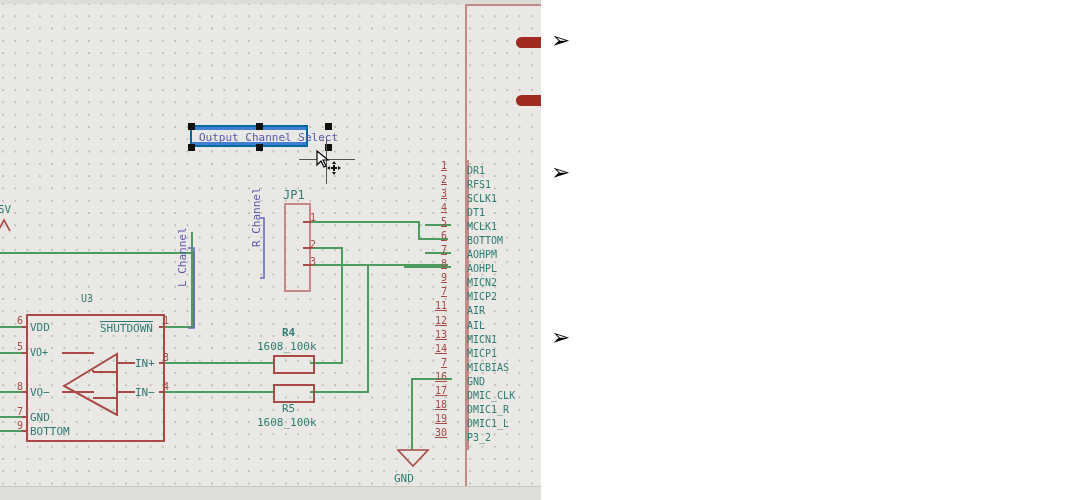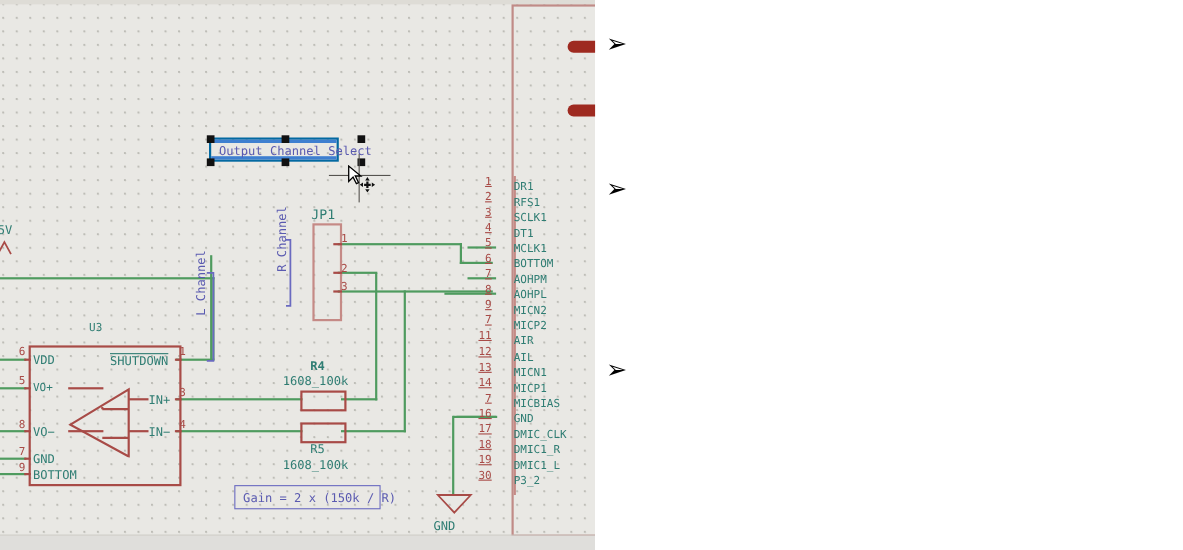--- a/index.html
+++ b/index.html
@@ -207,23 +207,20 @@
     <div class="rw rwh" style="left:303px;top:264px;width:8px;"></div>
 
     <div class="compbox" style="left:273px;top:355px;width:38px;height:15px;"></div>
     <div class="txt lbl-teal" style="left:282px;top:326px;font-size:11px;font-weight:bold;">R4</div>
     <div class="txt lbl-teal" style="left:257px;top:340px;font-size:11px;">1608_100k</div>
 
     <div class="compbox" style="left:273px;top:384px;width:38px;height:15px;"></div>
     <div class="txt lbl-teal" style="left:282px;top:402px;font-size:11px;">R5</div>
     <div class="txt lbl-teal" style="left:257px;top:416px;font-size:11px;">1608_100k</div>
 
-    <div class="gainbox">
-      <div class="txt lbl-blue" style="left:7px;top:4px;font-size:11px;">Gain = 2 x (150k / R)</div>
-    </div>
 
     <svg style="position:absolute;left:226px;top:200px;" width="40" height="100">
       <path d="M34,18 L38,18 L38,78 L34,78" fill="none" stroke="#6a6ac0" stroke-width="1.6"></path>
     </svg>
     <svg style="position:absolute;left:150px;top:200px;" width="48" height="160">
       <path d="M38,48 L44,48 L44,128 L38,128" fill="none" stroke="#6a6ac0" stroke-width="1.6"></path>
     </svg>
     <div class="vlabel" style="left:250px;top:247px;">R Channel</div>
     <div class="vlabel" style="left:176px;top:287px;">L Channel</div>
 

